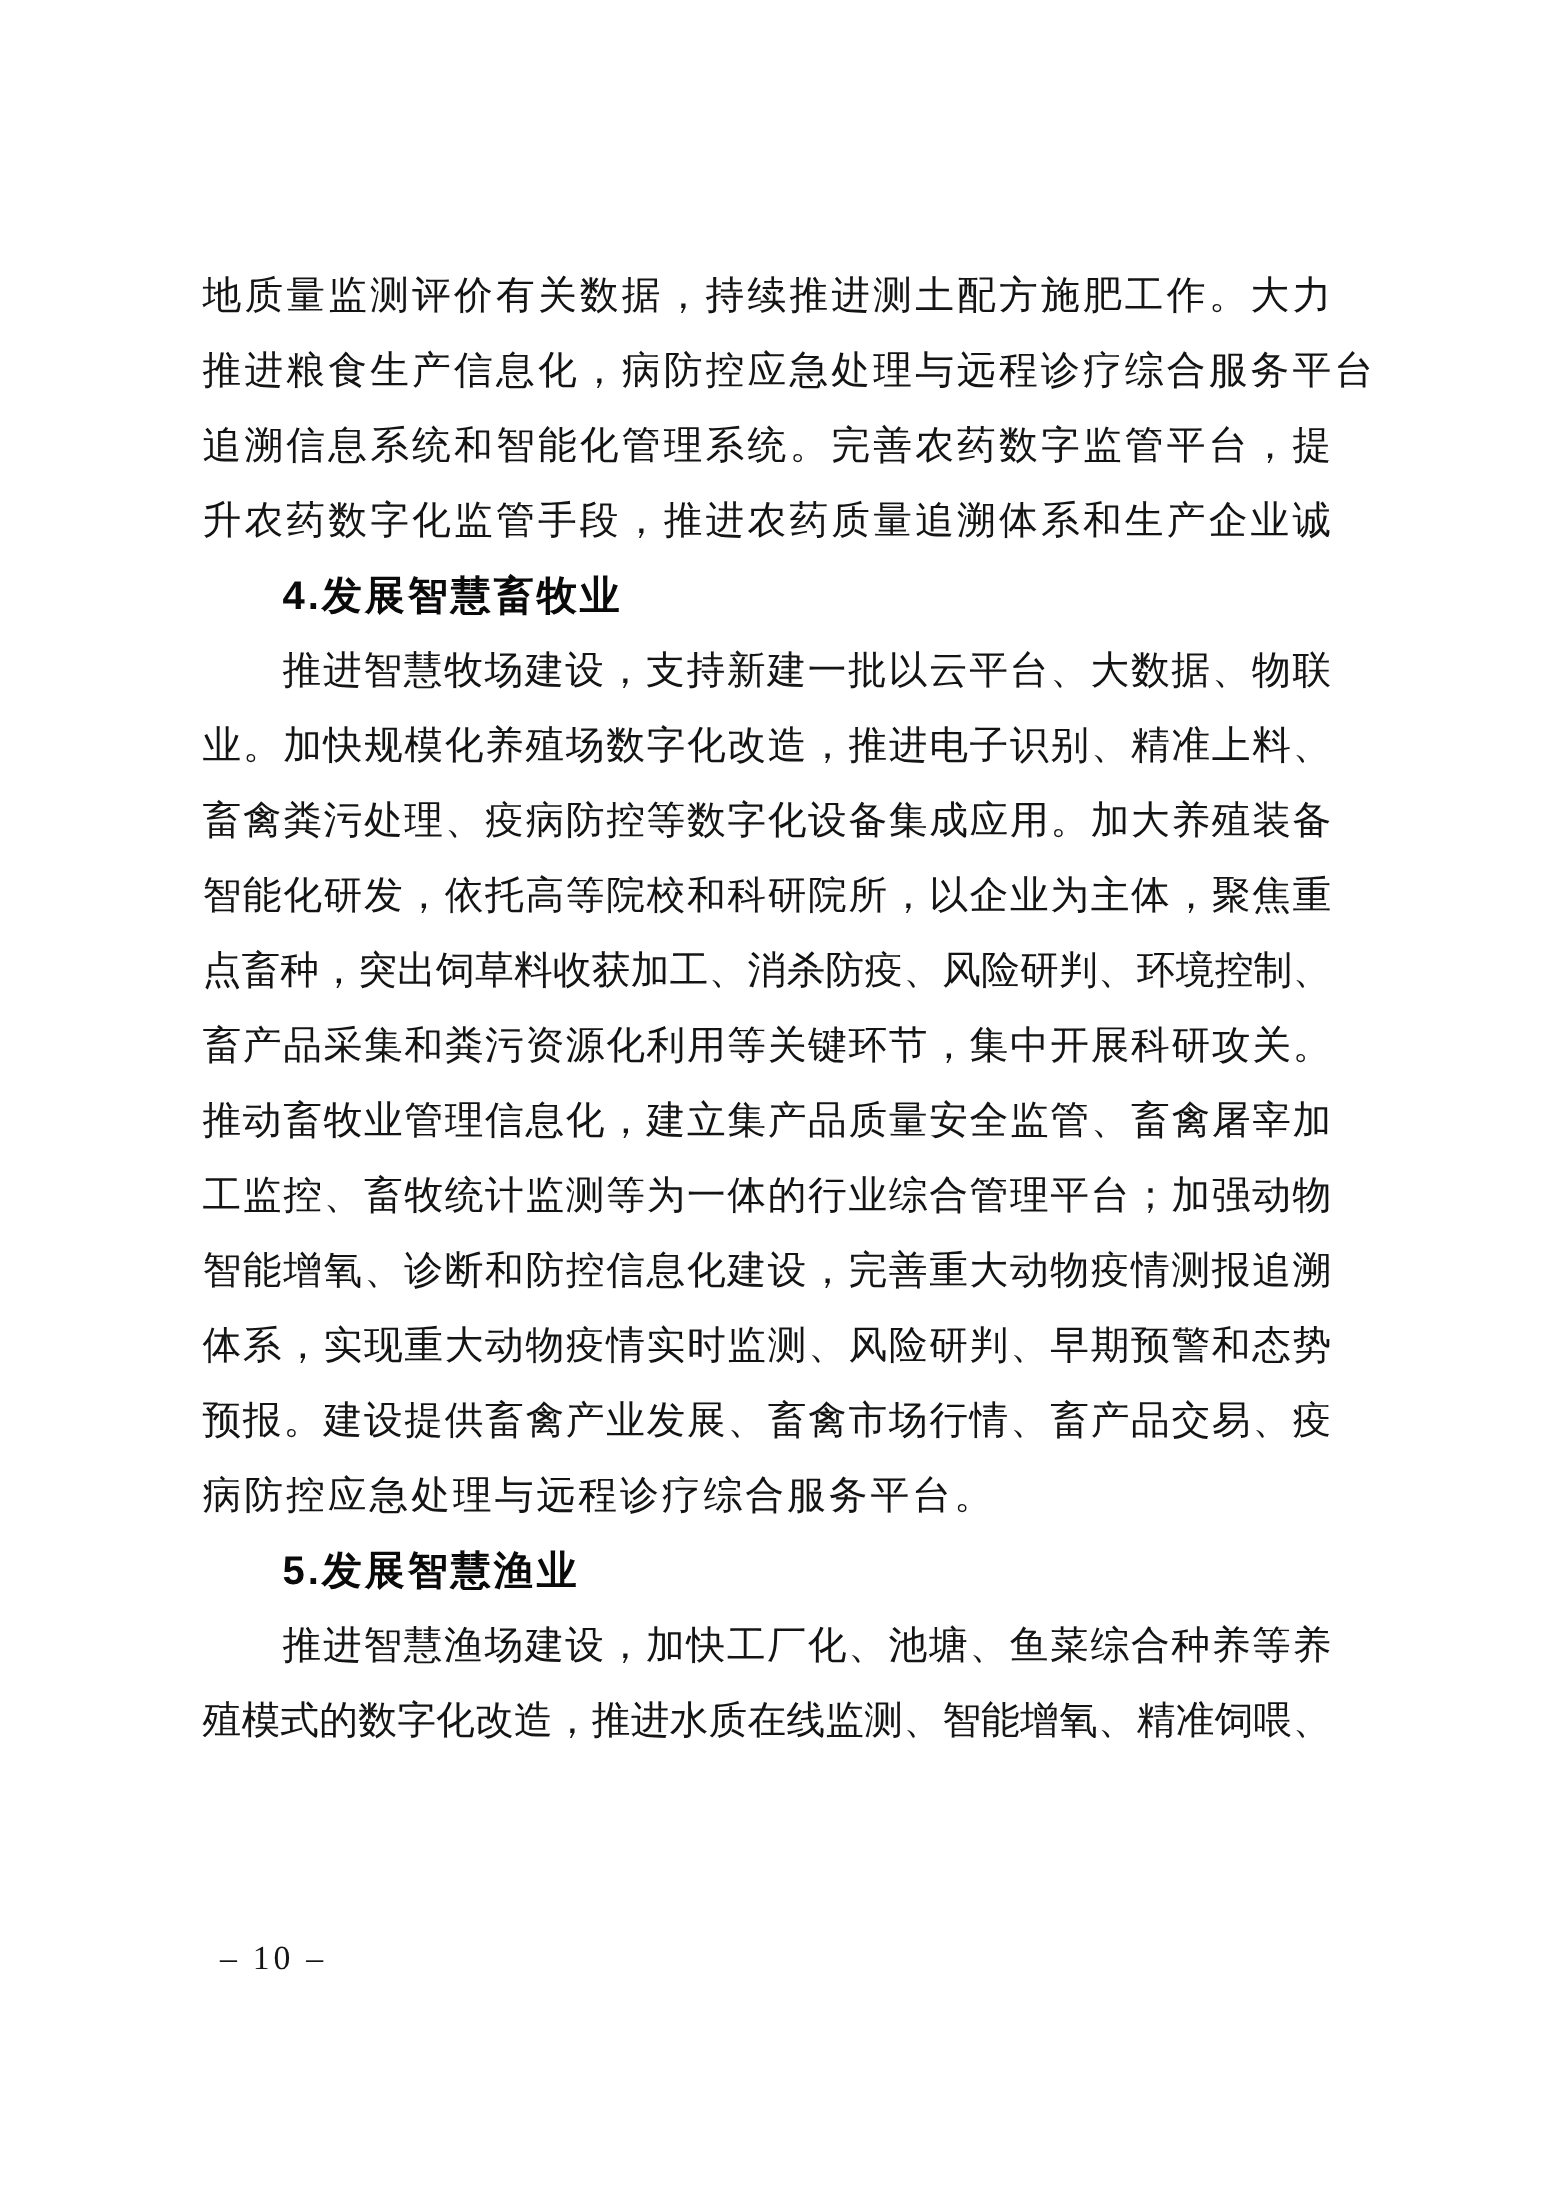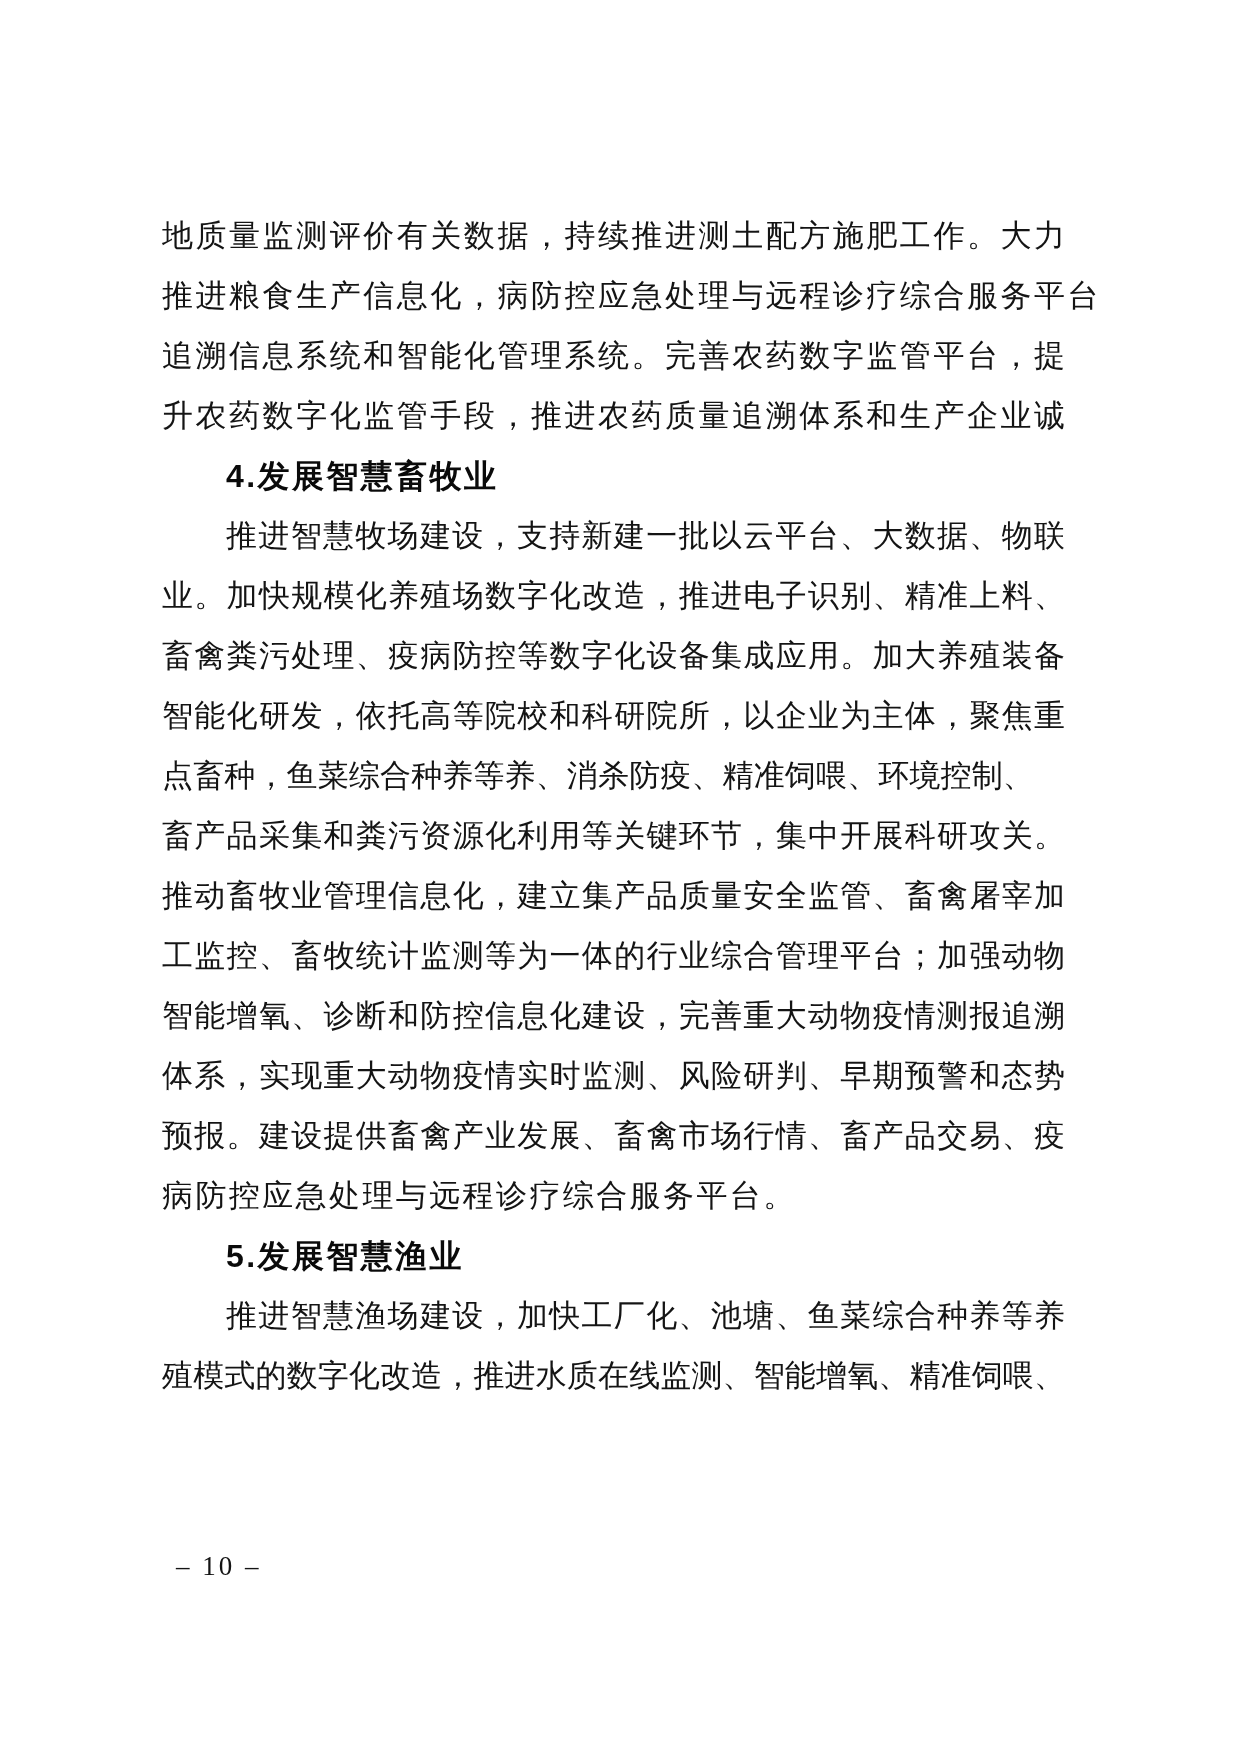--- a/index.html
+++ b/index.html
@@ -62,21 +62,21 @@
         <div class="line fill" style="letter-spacing: 2.53846px; margin-right: -2.53846px;">升农药数字化监管手段，推进农药质量追溯体系和生产企业诚</div>
       </div>
       <div class="heading">
         <div class="line indent" style="letter-spacing: 2.4px;">4.发展智慧畜牧业</div>
       </div>
       <div>
         <div class="line indent fill" style="letter-spacing: 1.32px; margin-right: -1.32px;">推进智慧牧场建设，支持新建一批以云平台、大数据、物联</div>
         <div class="line fill" style="letter-spacing: 1.2963px; margin-right: -1.2963px;">业。加快规模化养殖场数字化改造，推进电子识别、精准上料、</div>
         <div class="line fill" style="letter-spacing: 1.2963px; margin-right: -1.2963px;">畜禽粪污处理、疫病防控等数字化设备集成应用。加大养殖装备</div>
         <div class="line fill" style="letter-spacing: 1.2963px; margin-right: -1.2963px;">智能化研发，依托高等院校和科研院所，以企业为主体，聚焦重</div>
-        <div class="line fill" style="letter-spacing: 0.142857px; margin-right: -0.142857px;">点畜种，鱼菜综合种养等养、消杀防疫、精准饲喂、环境控制、</div>
+        <div class="line fill" style="letter-spacing: 0.142857px; margin-right: -0.142857px;">点畜种，突出饲草料收获加工、消杀防疫、风险研判、环境控制、</div>
         <div class="line fill" style="letter-spacing: 1.2963px; margin-right: -1.2963px;">畜产品采集和粪污资源化利用等关键环节，集中开展科研攻关。</div>
         <div class="line fill" style="letter-spacing: 1.2963px; margin-right: -1.2963px;">推动畜牧业管理信息化，建立集产品质量安全监管、畜禽屠宰加</div>
         <div class="line fill" style="letter-spacing: 1.2963px; margin-right: -1.2963px;">工监控、畜牧统计监测等为一体的行业综合管理平台；加强动物</div>
         <div class="line fill" style="letter-spacing: 1.2963px; margin-right: -1.2963px;">智能增氧、诊断和防控信息化建设，完善重大动物疫情测报追溯</div>
         <div class="line fill" style="letter-spacing: 1.2963px; margin-right: -1.2963px;">体系，实现重大动物疫情实时监测、风险研判、早期预警和态势</div>
         <div class="line fill" style="letter-spacing: 1.2963px; margin-right: -1.2963px;">预报。建设提供畜禽产业发展、畜禽市场行情、畜产品交易、疫</div>
         <div class="line" style="letter-spacing: 2.4px;">病防控应急处理与远程诊疗综合服务平台。</div>
       </div>
       <div class="heading">
         <div class="line indent" style="letter-spacing: 2.4px;">5.发展智慧渔业</div>

